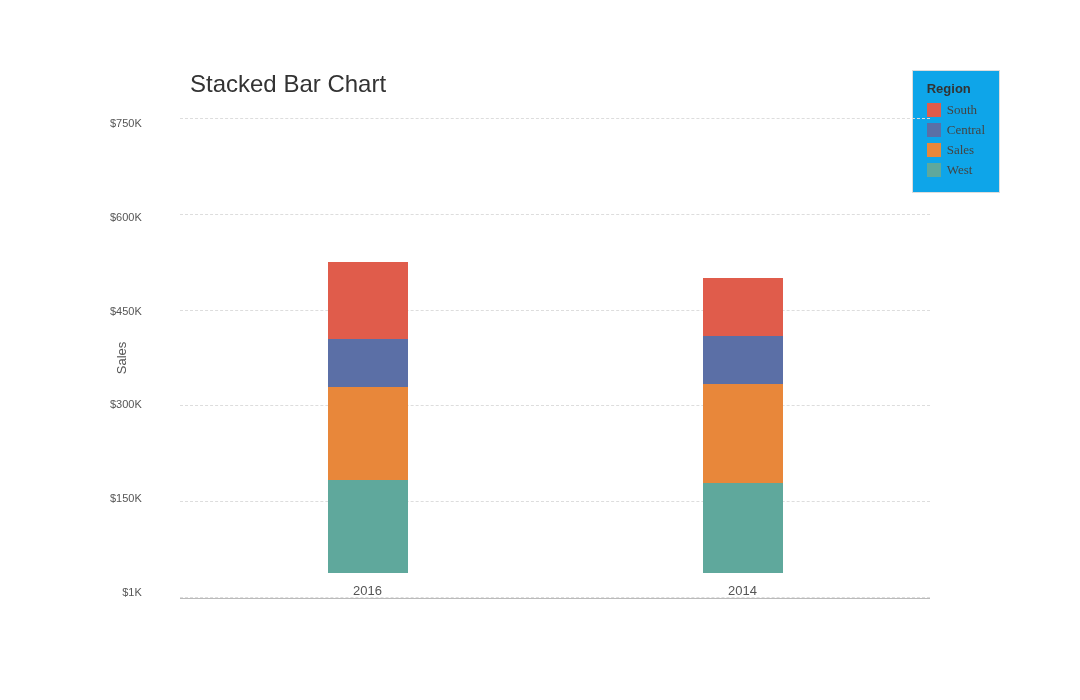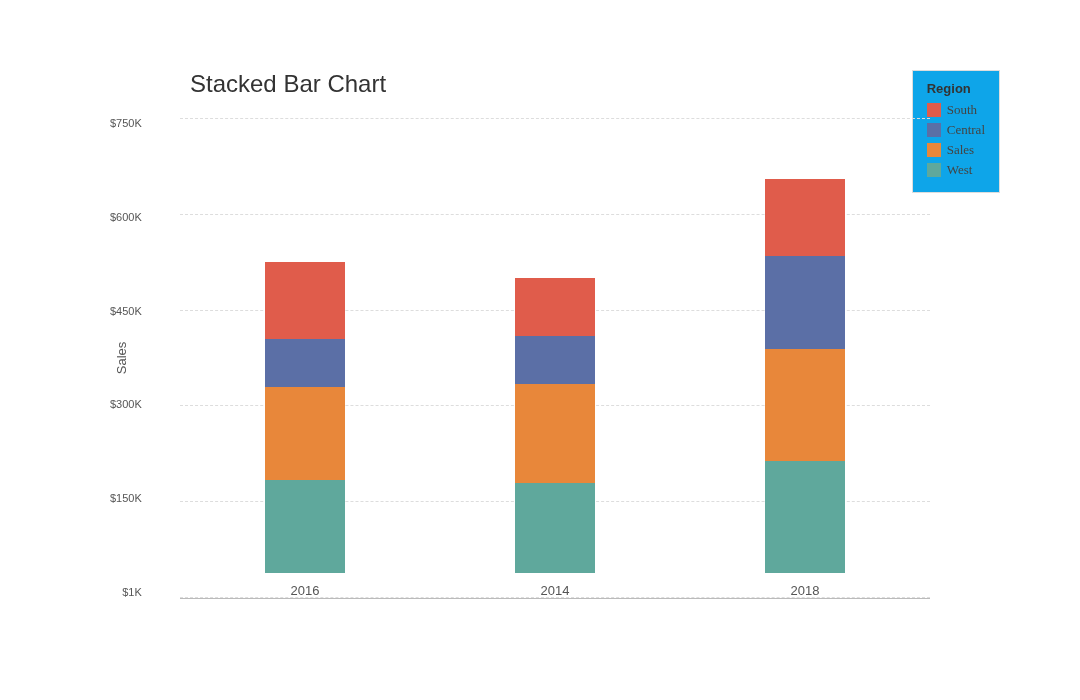--- a/index.html
+++ b/index.html
@@ -179,26 +179,17 @@
         </div>
         <div class="bar-group">
           <div class="bar-stack">
             <div class="bar-segment" style="height: 90px; background: rgb(95, 168, 156);"></div>
             <div class="bar-segment" style="height: 99px; background: rgb(232, 135, 58);"></div>
             <div class="bar-segment" style="height: 48px; background: rgb(91, 111, 166);"></div>
             <div class="bar-segment" style="height: 58px; background: rgb(224, 92, 75);"></div>
           </div>
           <div class="bar-label">2014</div>
         </div>
-        <div class="bar-group">
-          <div class="bar-stack">
-            <div class="bar-segment" style="height: 112px; background: rgb(95, 168, 156);"></div>
-            <div class="bar-segment" style="height: 112px; background: rgb(232, 135, 58);"></div>
-            <div class="bar-segment" style="height: 93px; background: rgb(91, 111, 166);"></div>
-            <div class="bar-segment" style="height: 77px; background: rgb(224, 92, 75);"></div>
-          </div>
-          <div class="bar-label">2018</div>
-        </div>
       </div>
   </div>
 
   <div style="margin-left:0; border-top:1.5px solid #bbb; width:100%;"></div>
 </div>
 
 </body></html>

